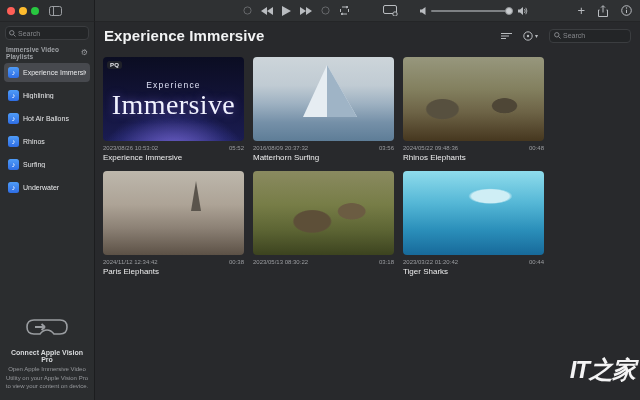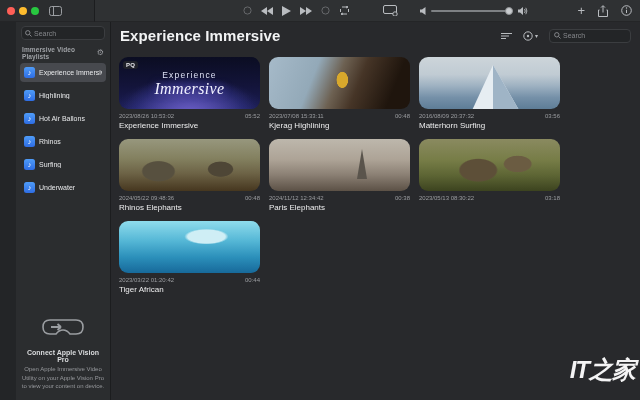--- a/index.html
+++ b/index.html
@@ -20,21 +20,21 @@
   .dim { color:#67696c; }
   .disp { position:absolute; left:288px; display:flex; }
   .vol { position:absolute; left:325px; display:flex; align-items:center; gap:5px; }
   .vol-track { width:82px; height:2px; background:#7e8184; border-radius:1px; position:relative; }
   .vol-knob { position:absolute; top:-3px; width:8px; height:8px; border-radius:50%; background:#c9cccf; border:1px solid #8e9194; }
   .tb-right { position:absolute; right:8px; display:flex; align-items:center; gap:13px; }
   .plus { font-size:13px; color:#b9bcc0; line-height:1; }
   .icon-btn { display:flex; align-items:center; }
 
   
-  .body { flex:1; display:flex; min-height:0;margin-left:16px; }
+  .body { flex:1; display:flex; min-height:0; }
 
   
   .sidebar { width:95px; background:#2b2d2f; border-right:1px solid #1c1d1f; display:flex; flex-direction:column; position:relative; flex:none; }
   .sb-search { margin:4px 5px 3px; height:14px; background:#232527; border:1px solid #3b3d40; border-radius:4px;
                display:flex; align-items:center; gap:2px; padding:0 3px; }
   .sb-search input { flex:1; min-width:0; border:0; background:transparent; outline:none; color:#d6d8da; font-size:7px; font-family:inherit; }
   .sb-search input::placeholder { color:#85878b; }
   .sb-section { display:flex; align-items:center; justify-content:space-between; padding:3px 6px 2px; }
   .sb-section .lbl { font-size:6.5px; font-weight:bold; color:#9fa2a6; letter-spacing:.1px; }
   .gear { font-size:8px; color:#96989c; line-height:1; }
@@ -56,35 +56,35 @@
   .hdr-right { margin-left:auto; display:flex; align-items:center; gap:11px; color:#b9bcc0; }
   .grp { display:flex; align-items:center; gap:2px; }
   .caret { font-size:6px; color:#b9bcc0; }
   .hd-search { width:82px; height:14px; background:#232527; border:1px solid #3b3d40; border-radius:4px;
                display:flex; align-items:center; gap:2px; padding:0 4px; }
   .hd-search input { flex:1; min-width:0; border:0; background:transparent; outline:none; color:#d6d8da; font-size:7px; font-family:inherit; }
   .hd-search input::placeholder { color:#85878b; }
 
   .grid { padding:8px 8px 0; display:grid; grid-template-columns:repeat(3,141px); column-gap:9px; row-gap:9px; }
   .card { width:141px; }
-  .thumb { height:52px; border-radius:9px; overflow:hidden; position:relative; background:#000; }
+  .thumb { height:84px; border-radius:4px; overflow:hidden; position:relative; background:#000; }
   .badge { position:absolute; top:4px; left:4px; background:rgba(35,36,42,.85); color:#e8e8ec;
            font-size:6px; font-weight:bold; padding:1px 3px; border-radius:3px; letter-spacing:.3px; }
   .meta { display:flex; justify-content:space-between; margin-top:4px; font-size:6px; color:#9b9da1; }
   .card-title { margin-top:2px; font-size:8px; color:#ededee; }
 
   
   .thumb-0 { background:
       radial-gradient(90px 50px at 50% 108%, rgba(126,108,220,.75), rgba(60,60,160,.25) 60%, transparent 75%),
       radial-gradient(120px 70px at 50% 130%, #3d3f9a, transparent 70%),
       linear-gradient(180deg,#0b0d22 0%, #13143a 55%, #1a1c52 100%); }
   .ei-overlay { position:absolute; inset:0; display:flex; flex-direction:column; align-items:center; justify-content:center; gap:1px; }
   .ei-line1 { font-size:8.5px; color:#dfe2f6; letter-spacing:1.2px; }
-  .ei-line2 { font-family:"Liberation Serif", serif; font-size:16px; color:#f1f2ff; letter-spacing:.4px;
-              text-shadow:0 0 8px rgba(140,120,255,.55); line-height:1;font-style:italic; }
+  .ei-line2 { font-family:"Liberation Serif", serif; font-size:28px; color:#f1f2ff; letter-spacing:.4px;
+              text-shadow:0 0 8px rgba(140,120,255,.55); line-height:1; }
   .thumb-1 { background:
       radial-gradient(10px 14px at 52% 44%, #d8a82c 55%, transparent 60%),
       linear-gradient(112deg,#a6bac9 0%, #93a9b8 32%, #6d6152 48%, #463527 62%, #1f150d 85%); }
   .thumb-2 { background: linear-gradient(180deg,#cdd5da 0%, #c0cbd3 34%, #9fb2c2 55%, #7590a8 78%, #5e7d97 100%); }
   .thumb-2::before { content:""; position:absolute; left:50px; top:8px;
       border-left:24px solid transparent; border-right:30px solid transparent; border-bottom:52px solid #e6edf2; }
   .thumb-2::after { content:""; position:absolute; left:74px; top:8px;
       border-left:0 solid transparent; border-right:30px solid transparent; border-bottom:52px solid #9fb4c6; }
   .thumb-3 { background:
       radial-gradient(26px 16px at 28% 62%, #57503f 60%, transparent 66%),
@@ -299,28 +299,20 @@
               <span class="ei-line2">Immersive</span>
             </div>
           </div>
           <div class="meta">
             <span>2023/08/26 10:53:02</span>
             <span>05:52</span>
           </div>
           <div class="card-title">Experience Immersive</div>
         </article>
 
-        <article class="card">
-          <div class="thumb thumb-1"></div>
-          <div class="meta">
-            <span>2023/07/08 15:33:11</span>
-            <span>00:48</span>
-          </div>
-          <div class="card-title">Kjerag Highlining</div>
-        </article>
 
         <article class="card">
           <div class="thumb thumb-2"></div>
           <div class="meta">
             <span>2016/08/09 20:37:32</span>
             <span>03:56</span>
           </div>
           <div class="card-title">Matterhorn Surfing</div>
         </article>
 
@@ -350,21 +342,21 @@
             <span>03:18</span>
           </div>
         </article>
 
         <article class="card">
           <div class="thumb thumb-7"></div>
           <div class="meta">
             <span>2023/03/22 01:20:42</span>
             <span>00:44</span>
           </div>
-          <div class="card-title">Tiger African</div>
+          <div class="card-title">Tiger Sharks</div>
         </article>
 
       </div>
 
       <div class="watermark">IT之家</div>
     </main>
   </div>
 </div>
 
 </body></html>

